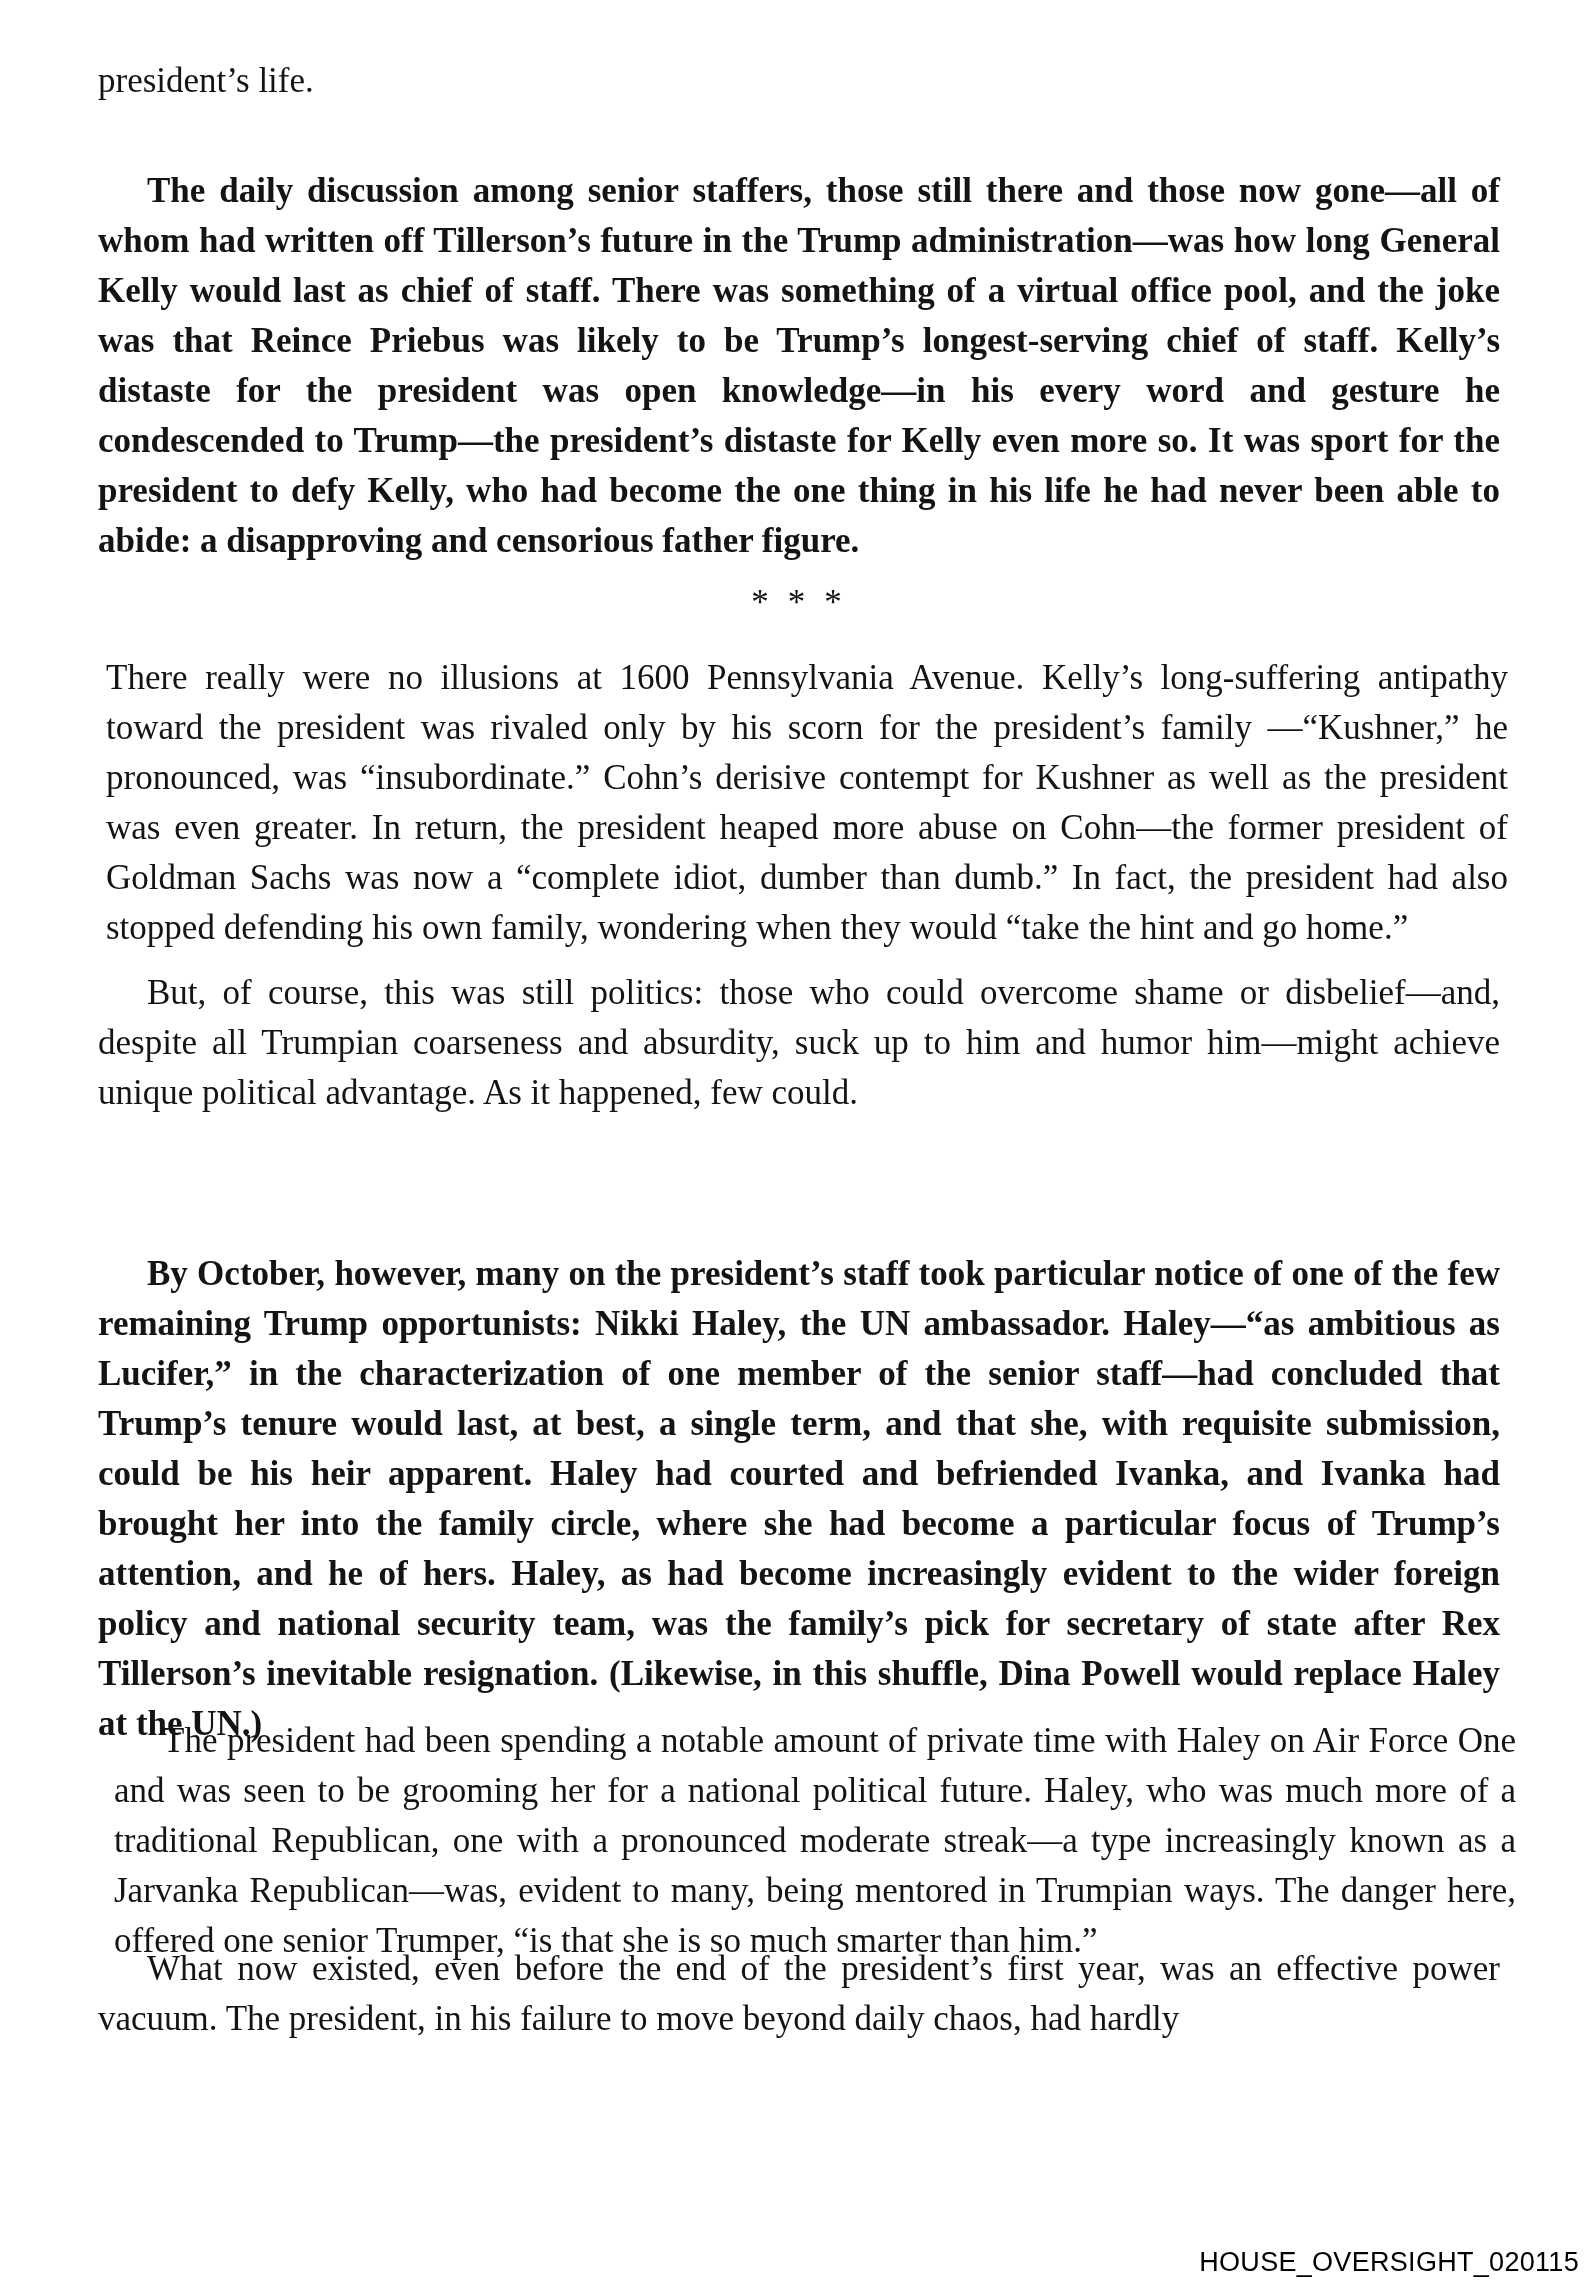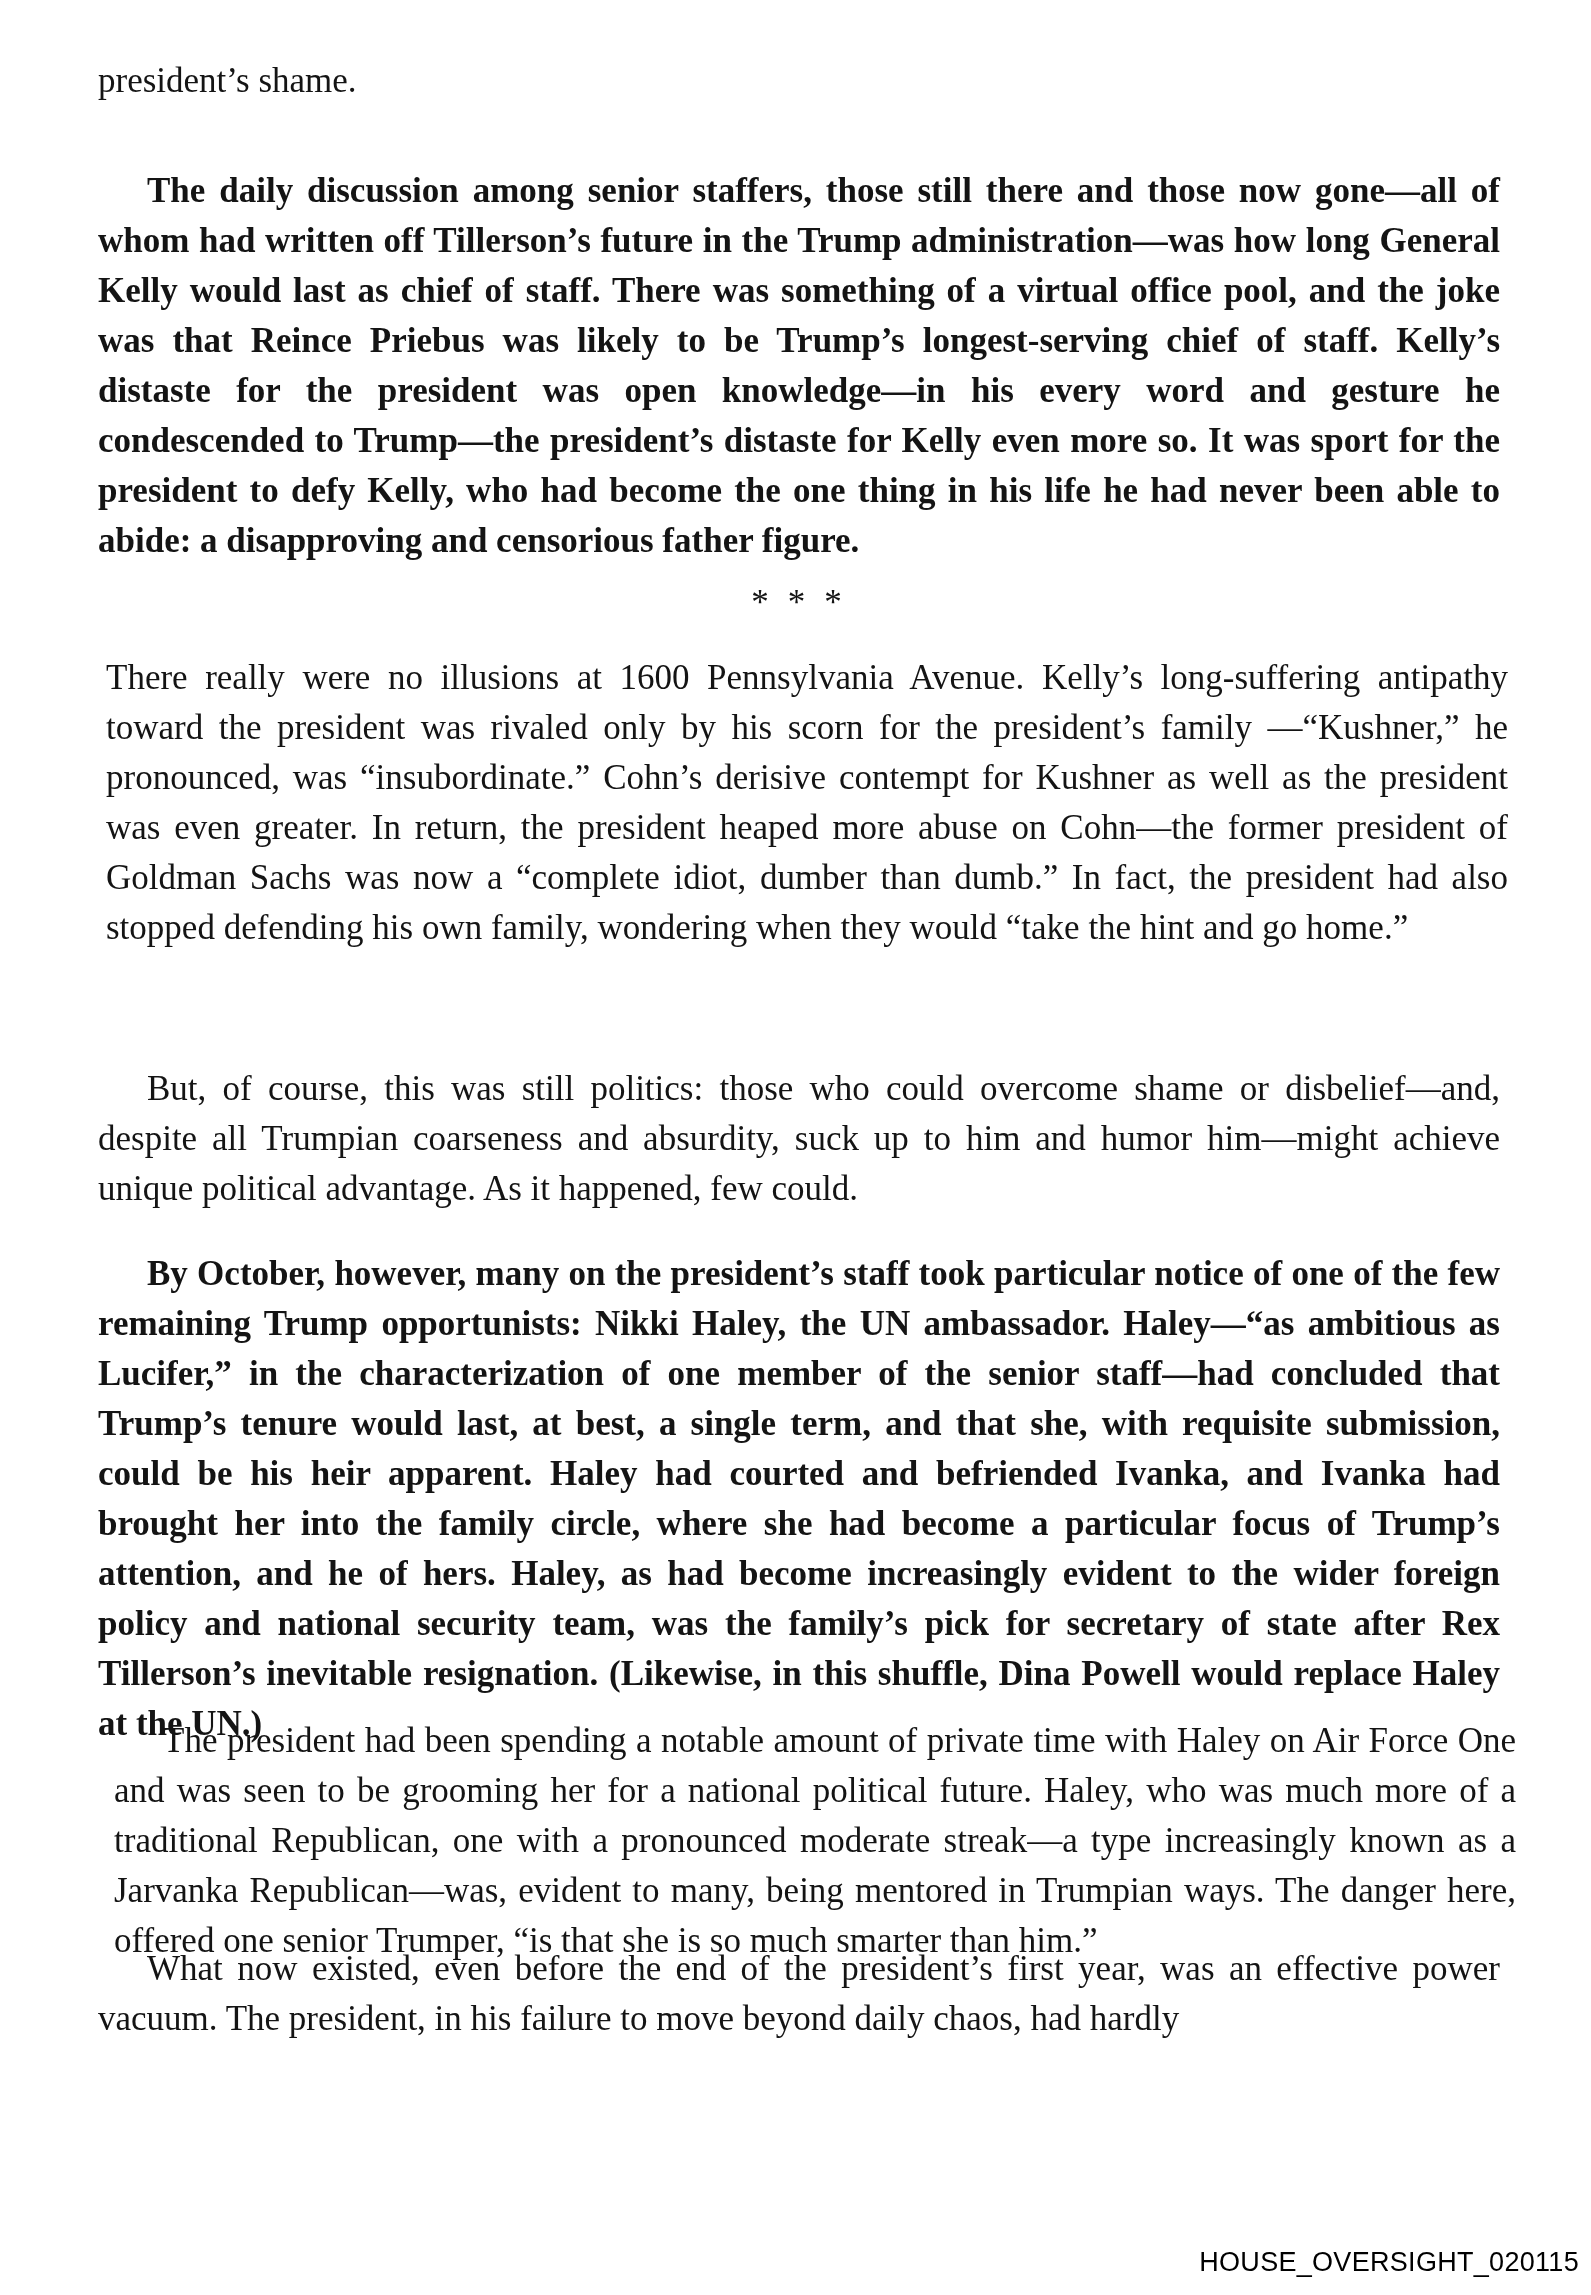--- a/index.html
+++ b/index.html
@@ -8,35 +8,35 @@
     position:absolute; left:98px; top:0; width:1402px;
     font-family:"Liberation Serif", "DejaVu Serif", serif;
     font-size:35px; line-height:50px; color:#141414;
   }
   .p { margin:0; text-align:justify; text-align-last:left; }
   .indent { text-indent:49px; }
   .first { position:absolute; top:56px; left:0; width:1402px; }
   .p1 { position:absolute; top:166px; left:0; width:1402px;font-weight:bold; }
   .stars { position:absolute; top:578px; left:0; width:1402px; text-align:center; letter-spacing:5.1px; }
   .p2 { position:absolute; top:653px; left:8px; width:1402px; }
-  .p3 { position:absolute; top:1064px; left:0; width:1402px; }
+  .p3 { position:absolute; top:968px; left:0; width:1402px; }
   .p4 { position:absolute; top:1249px; left:0; width:1402px;font-weight:bold; }
   .p5 { position:absolute; top:1716px; left:16px; width:1402px; }
   .p6 { position:absolute; top:1944px; left:0; width:1402px; }
   .footer {
     position:absolute; right:13px; top:2247px;
     font-family:"Liberation Sans", "DejaVu Sans", sans-serif;
     font-size:27px; color:#000; letter-spacing:0.3px;margin-left:32px;
   }
 </style>
 </head>
 <body>
 
 <div class="page">
-  <p class="p first">president’s shame.</p>
+  <p class="p first">president’s life.</p>
   <p class="p indent p1">The daily discussion among senior staffers, those still there and those now gone—all of whom had written off Tillerson’s future in the Trump administration—was how long General Kelly would last as chief of staff. There was something of a virtual office pool, and the joke was that Reince Priebus was likely to be Trump’s longest-serving chief of staff. Kelly’s distaste for the president was open knowledge—in his every word and gesture he condescended to Trump—the president’s distaste for Kelly even more so. It was sport for the president to defy Kelly, who had become the one thing in his life he had never been able to abide: a disapproving and censorious father figure.</p>
   <div class="stars">* * *</div>
   <p class="p p2">There really were no illusions at 1600 Pennsylvania Avenue. Kelly’s long-suffering antipathy toward the president was rivaled only by his scorn for the president’s family —“Kushner,” he pronounced, was “insubordinate.” Cohn’s derisive contempt for Kushner as well as the president was even greater. In return, the president heaped more abuse on Cohn—the former president of Goldman Sachs was now a “complete idiot, dumber than dumb.” In fact, the president had also stopped defending his own family, wondering when they would “take the hint and go home.”</p>
   <p class="p indent p3">But, of course, this was still politics: those who could overcome shame or disbelief—and, despite all Trumpian coarseness and absurdity, suck up to him and humor him—might achieve unique political advantage. As it happened, few could.</p>
   <p class="p indent p4">By October, however, many on the president’s staff took particular notice of one of the few remaining Trump opportunists: Nikki Haley, the UN ambassador. Haley—“as ambitious as Lucifer,” in the characterization of one member of the senior staff—had concluded that Trump’s tenure would last, at best, a single term, and that she, with requisite submission, could be his heir apparent. Haley had courted and befriended Ivanka, and Ivanka had brought her into the family circle, where she had become a particular focus of Trump’s attention, and he of hers. Haley, as had become increasingly evident to the wider foreign policy and national security team, was the family’s pick for secretary of state after Rex Tillerson’s inevitable resignation. (Likewise, in this shuffle, Dina Powell would replace Haley at the UN.)</p>
   <p class="p indent p5">The president had been spending a notable amount of private time with Haley on Air Force One and was seen to be grooming her for a national political future. Haley, who was much more of a traditional Republican, one with a pronounced moderate streak—a type increasingly known as a Jarvanka Republican—was, evident to many, being mentored in Trumpian ways. The danger here, offered one senior Trumper, “is that she is so much smarter than him.”</p>
   <p class="p indent p6">What now existed, even before the end of the president’s first year, was an effective power vacuum. The president, in his failure to move beyond daily chaos, had hardly</p>
 </div>
 
 <div class="footer">HOUSE_OVERSIGHT_020115</div>

